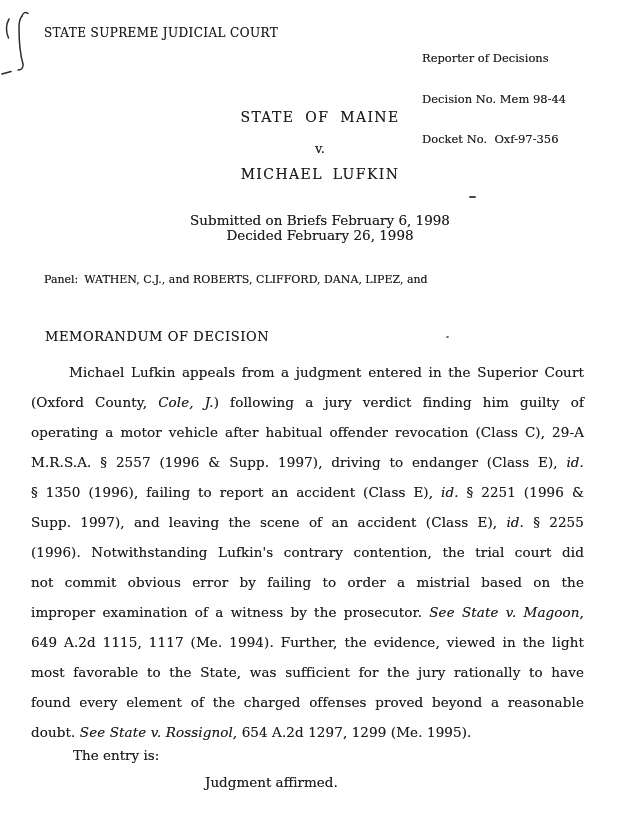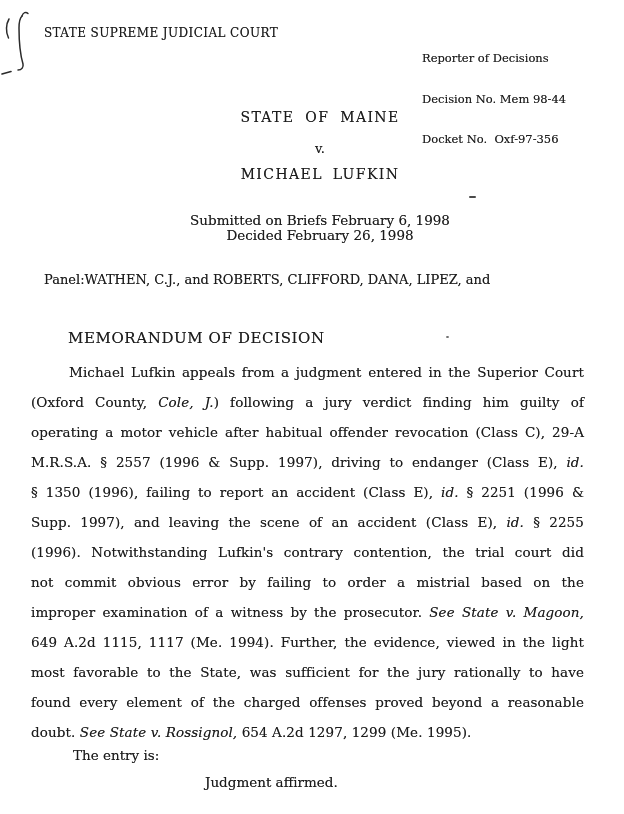--- a/index.html
+++ b/index.html
@@ -30,30 +30,30 @@
   .versus  { position: absolute; left: 0; top: 141px; width: 640px; text-align: center;
              font-size: 13px; }
   .party-2 { position: absolute; left: 0; top: 166px; width: 640px; text-align: center;
              font-size: 14px; letter-spacing: 1.4px; word-spacing: 4px; }
   .dates   { position: absolute; left: 0; top: 213px; width: 640px; text-align: center;
              font-size: 13.5px; line-height: 15px; }
 
   
   .panel {
     position: absolute; left: 44px; top: 272px;
-    display: flex; align-items: flex-start; 
-    font-size: 13px; line-height: 15.5px;
+    display: flex; align-items: flex-start; gap: 6px;
+    font-size: 11px; line-height: 15.5px;
   }
   .panel-label { white-space: pre; }
   .panel-names div { white-space: pre; }
 
   
   .memo-heading {
     position: absolute; left: 45px; top: 329px;
-    font-size: 15px; letter-spacing: 0.6px; margin-left: 23px;
+    font-size: 13px; letter-spacing: 0.6px;
   }
 
   
   .opinion {
     position: absolute; left: 31px; top: 357px; width: 553px;
     font-size: 13.5px; line-height: 30px; letter-spacing: 0.1px;
   }
   .bline { text-align: justify; text-align-last: justify; height: 30px; overflow: visible; }
   .bline.first { padding-left: 38px; }
   .bline.last { text-align-last: left; }

